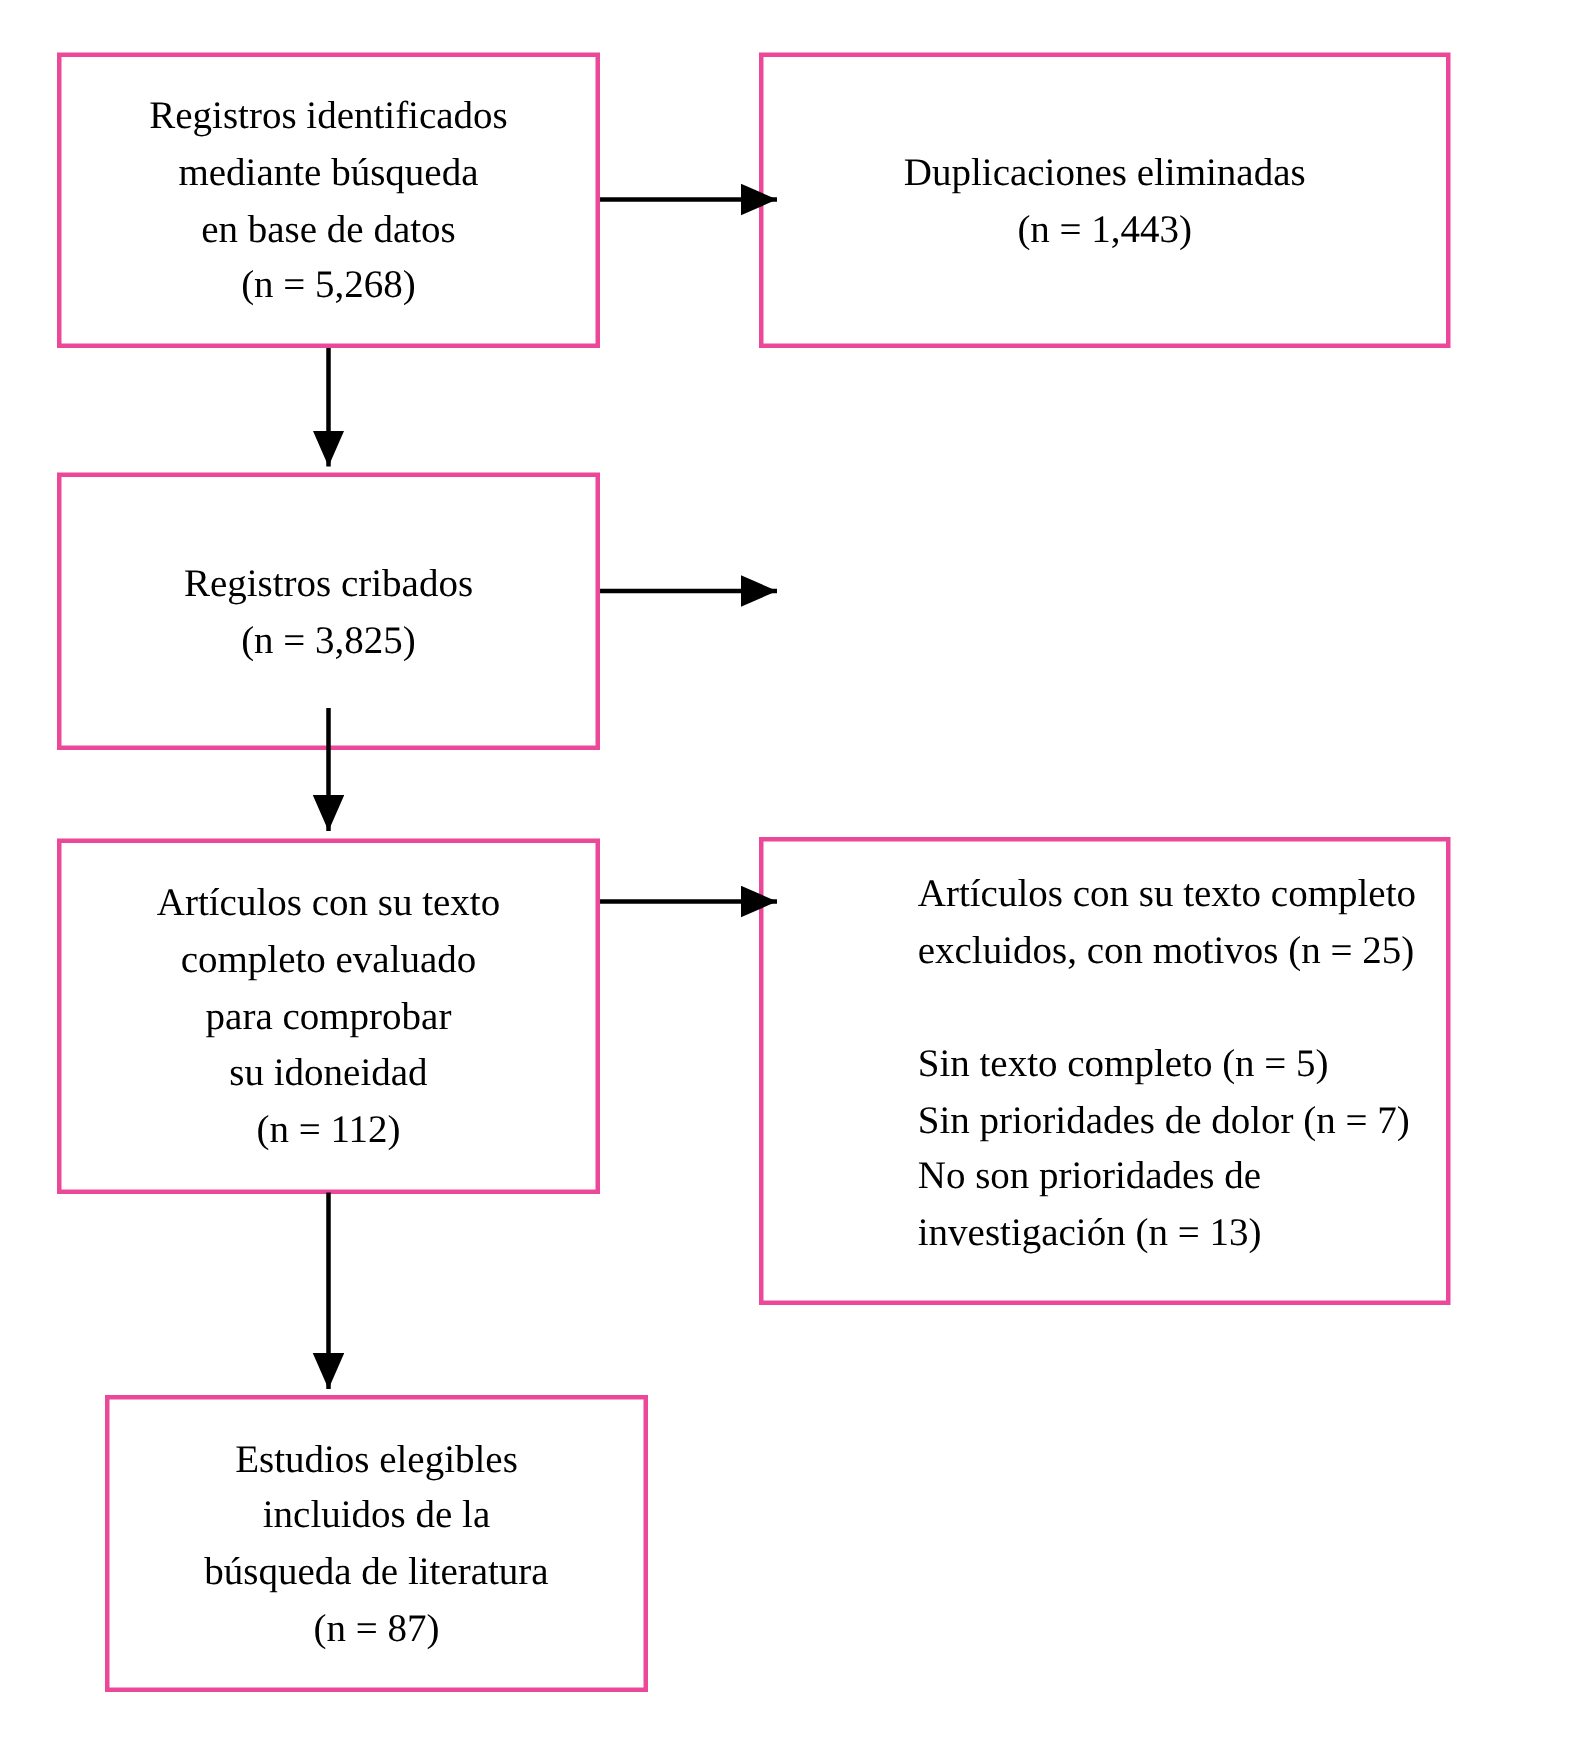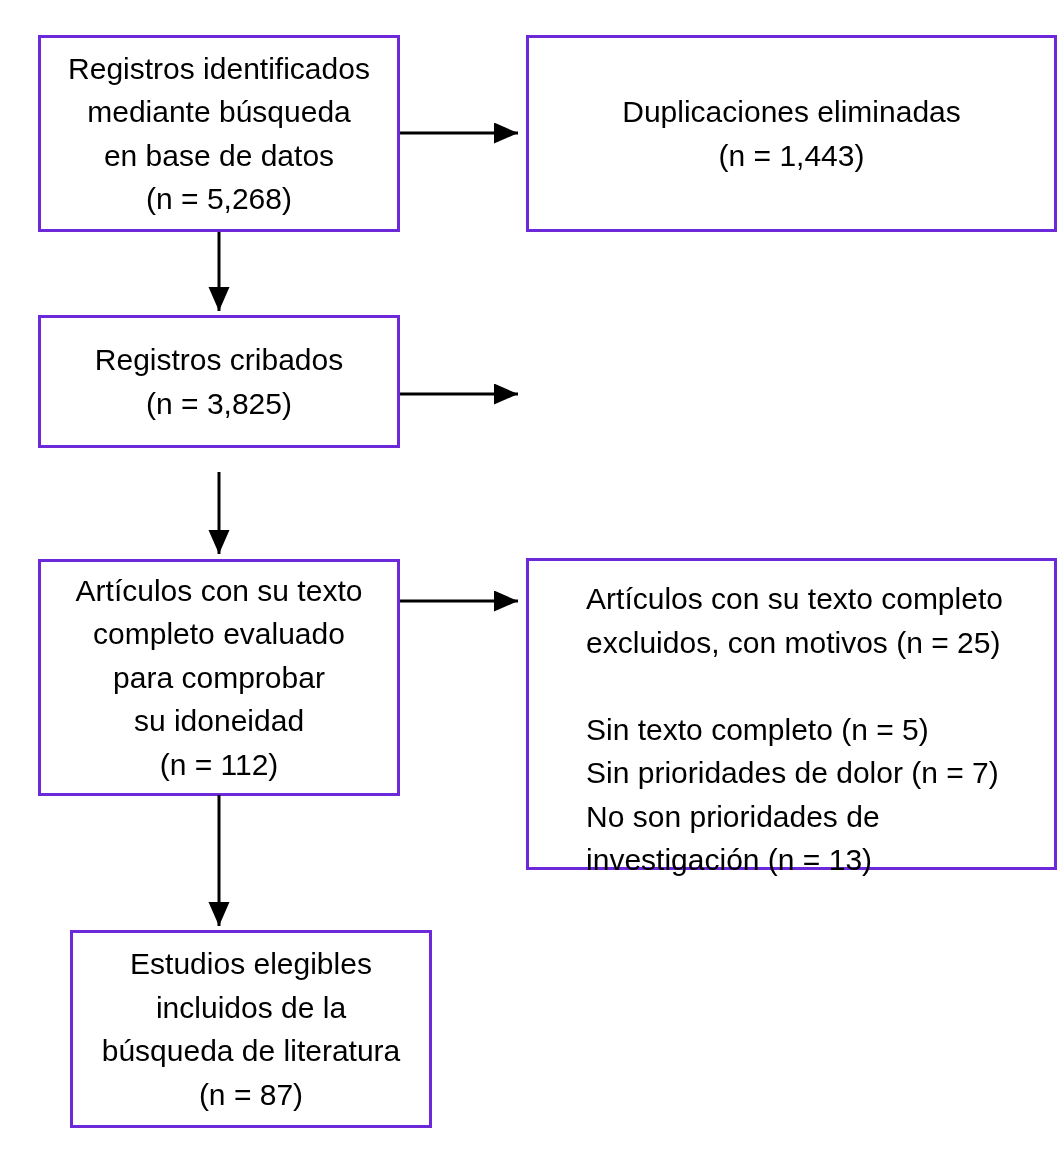--- a/index.html
+++ b/index.html
@@ -11,46 +11,47 @@
     position: relative;
     width: 1064px;
     height: 1158px;
     background: #ffffff;
     font-family: "Liberation Sans", "DejaVu Sans", sans-serif;
     color: #000000;
   }
   .box {
     position: absolute;
     box-sizing: border-box;
-    border: 3px solid #6d28d9;
+    border: 3px solid #ec4899;
     background: #ffffff;
     display: flex;
     align-items: center;
     justify-content: center;
-    font-size: 30px;
+    font-size: 26px;
     line-height: 1.45;
     color: #000000;
+    font-family: Liberation Serif, serif;
   }
   .box .txt {
     white-space: pre-line;
     text-align: center;
   }
   
   .col-left  { left: 38px;  width: 362px; }
-  .col-right { left: 526px; width: 531px; }
+  .col-right { left: 506px; width: 461px; }
 
   .box-identified        { top: 35px;  height: 197px; }
   .box-duplicates        { top: 35px;  height: 197px; }
-  .box-screened          { top: 315px; height: 133px; }
+  .box-screened          { top: 315px; height: 185px; }
   .box-excluded-title    { top: 315px; height: 157px; }
   .box-fulltext          { top: 559px; height: 237px; }
   .box-fulltext-excluded {
     top: 558px; height: 312px;
     align-items: flex-start;
-    justify-content: center;
+    justify-content: flex-end;
     padding: 16px 20px 32px 26px;
   }
   .box-fulltext-excluded .txt { text-align: left; }
   .box-included          { top: 930px; height: 198px; margin-left: 32px; }
 
   .arrow-layer {
     position: absolute;
     left: 0; top: 0;
     width: 1064px;
     height: 1158px;

